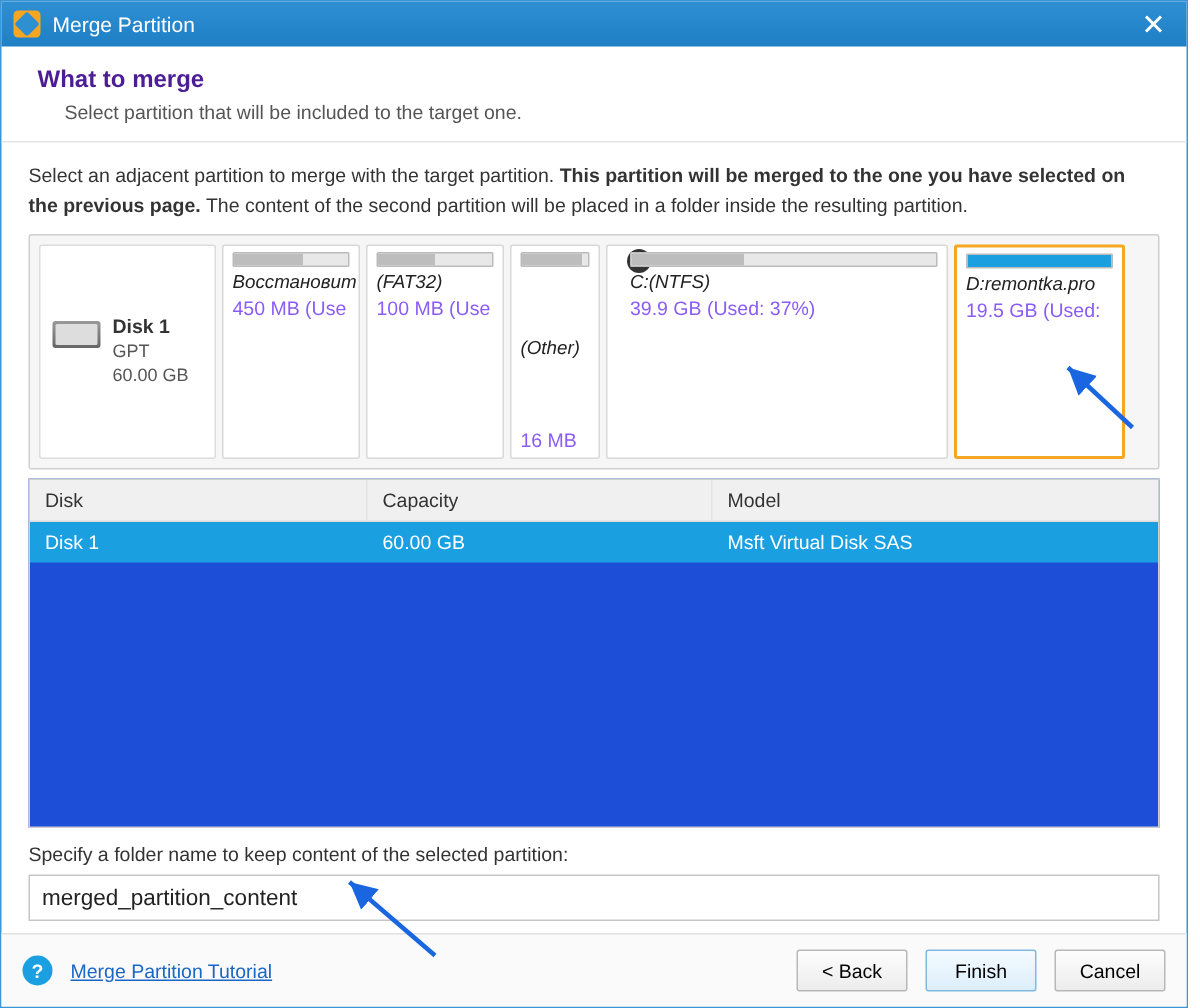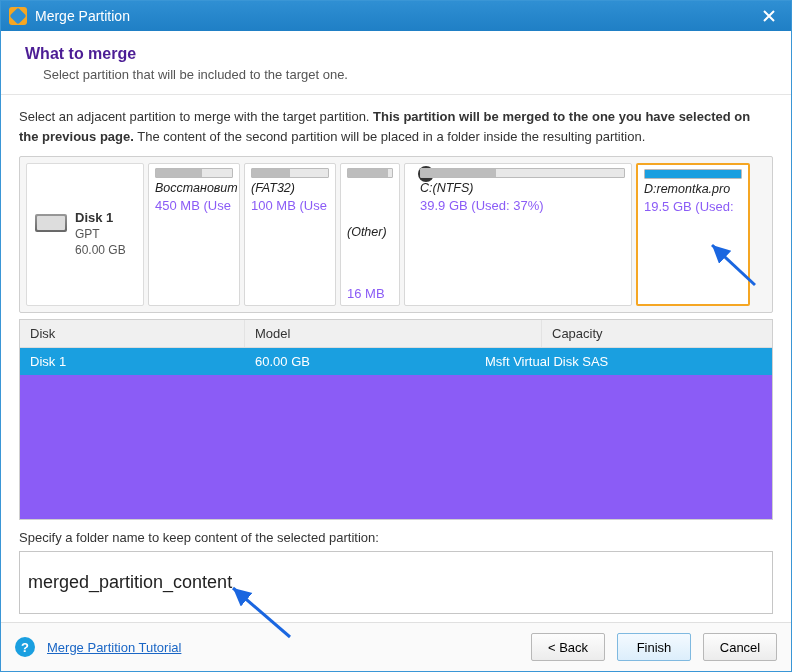--- a/index.html
+++ b/index.html
@@ -38,32 +38,32 @@
   .part.selected { border: 2px solid #f5a623; }
   .part.selected .bar .fill { background: #1a9fe0; }
   .part .checkmark { position: absolute; margin-left: -2px; margin-top: -2px; width: 16px; height: 16px; border-radius: 50%; background: #333; color: #fff; display: inline-flex; align-items: center; justify-content: center; font-size: 11px; }
 
   .p0 { width: 92px; } .p0 .fill{ width: 60%; }
   .p1 { width: 92px; } .p1 .fill{ width: 50%; }
   .p2 { width: 60px; gap: 47px; } .p2 .fill{ width: 90%; }
   .p3 { width: 228px; position: relative; padding-left: 15px; } .p3 .fill{ width: 37%; }
   .p4 { width: 114px; } .p4 .fill{ width: 100%; }
 
-  .table-wrap { flex: 1; border: 1px solid #cfcfcf; margin-top: 6px; background: #8b5cf6; display: flex; flex-direction: column; }
+  .table-wrap { flex: 1; border: 1px solid #cfcfcf; margin-top: 6px; background: #1d4ed8; display: flex; flex-direction: column; }
   .thead { display: flex; background: #f0f0f0; border-bottom: 1px solid #dcdcdc; }
   .th { padding: 6px 10px; color: #333; font-weight: 400; border-right: 1px solid #e3e3e3; }
   .th:last-child { border-right: none; }
   .c-disk { width: 225px; } .c-cap { width: 230px; } .c-model { flex: 1; }
   .tbody { flex: 1; }
   .trow { display: flex; }
   .trow.selected { background: #1a9fe0; color: #fff; }
   .td { padding: 6px 10px; }
 
   .folder-label { margin-top: 10px; color: #333; }
-  .folder-input { width: 100%; margin-top: 6px; padding: 20px 8px; border: 1px solid #c6c6c6; font-family: inherit; font-size: 18px; color: #222; }
+  .folder-input { width: 100%; margin-top: 6px; padding: 6px 8px; border: 1px solid #c6c6c6; font-family: inherit; font-size: 15px; color: #222; }
 
   .footer { border-top: 1px solid #e0e0e0; padding: 10px 14px; display: flex; align-items: center; gap: 12px; background: #fafafa; }
   .help { width: 20px; height: 20px; border-radius: 50%; background: #1a9fe0; color: #fff; display: flex; align-items: center; justify-content: center; font-weight: 700; font-size: 13px; }
   .tutorial { color: #1a66c5; text-decoration: underline; cursor: pointer; }
   .footer .spacer { flex: 1; }
   .btn { min-width: 74px; height: 28px; border: 1px solid #b8b8b8; background: linear-gradient(#fdfdfd,#ececec); border-radius: 2px; cursor: pointer; font-family: inherit; font-size: 13px; padding: 0 10px; }
   .btn.primary { border-color: #7fb9e0; background: linear-gradient(#f4faff,#dceefb); }
 
   
   .arrow { position: absolute; pointer-events: none; }
@@ -141,22 +141,22 @@
             <div class="fill"></div>
           </div>
         <div class="line1">D:remontka.pro</div>
         <div class="line2">19.5 GB (Used:</div>
       </div>
     </div>
 
     <div class="table-wrap">
       <div class="thead">
         <div class="th c-disk">Disk</div>
+        <div class="th c-cap">Capacity</div>
         <div class="th c-model">Model</div>
-        <div class="th c-cap">Capacity</div>
       </div>
       <div class="tbody">
         <div class="trow selected">
           <div class="td c-disk">Disk 1</div>
           <div class="td c-cap">60.00 GB</div>
           <div class="td c-model">Msft Virtual Disk SAS</div>
         </div>
       </div>
     </div>
 

